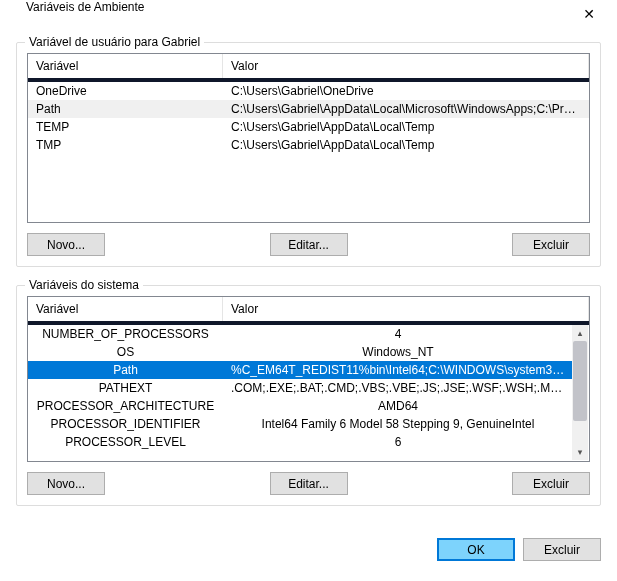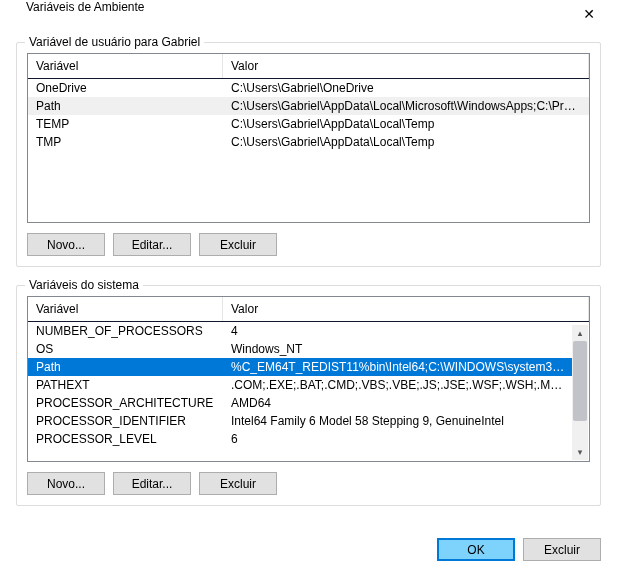--- a/index.html
+++ b/index.html
@@ -53,21 +53,21 @@
     font-size: 12px;
   }
   .list {
     border: 1px solid #828790;
     background: #fff;
     position: relative;
   }
   .list-header {
     display: flex;
     background: #fff;
-    border-bottom: 1px solid #0f172a;
+    border-bottom: 4px solid #0f172a;
     font-size: 12px;
   }
   .list-header .col {
     padding: 5px 8px;
     border-right: 1px solid #e5e5e5;
   }
   .list-body {
     overflow: hidden;
   }
   .row {
@@ -107,21 +107,21 @@
   .sb-thumb {
     width: 14px;
     flex: 0 0 80px;
     background: #c2c3c9;
     border-radius: 2px;
     margin-top: 0;
   }
   .sb-track { flex:1; }
   .btn-row {
     display: flex;
-    justify-content: flex-start;
+    justify-content: space-between;
     gap: 8px;
     margin-top: 10px;
   }
   .btn {
     min-width: 78px;
     height: 23px;
     border: 1px solid #adadad;
     background: #e1e1e1;
     font-size: 12px;
     font-family: inherit;
@@ -185,21 +185,21 @@
   </div>
 
   <div class="groupbox">
     <div class="legend">Variáveis do sistema</div>
 
     <div class="list list2" style="position:relative;">
       <div class="list-header">
         <div class="col col-var">Variável</div>
         <div class="col col-val" style="padding-right:18px">Valor</div>
       </div>
-      <div class="list-body" id="system-rows" style="padding-right:16px;">
+      <div class="list-body" id="system-rows" style="padding-right:16px;text-align:center;">
           <div class="row">
             <div class="cell col-var">NUMBER_OF_PROCESSORS</div>
             <div class="cell col-val">4</div>
           </div>
           <div class="row">
             <div class="cell col-var">OS</div>
             <div class="cell col-val">Windows_NT</div>
           </div>
           <div class="row selected-blue">
             <div class="cell col-var">Path</div>

